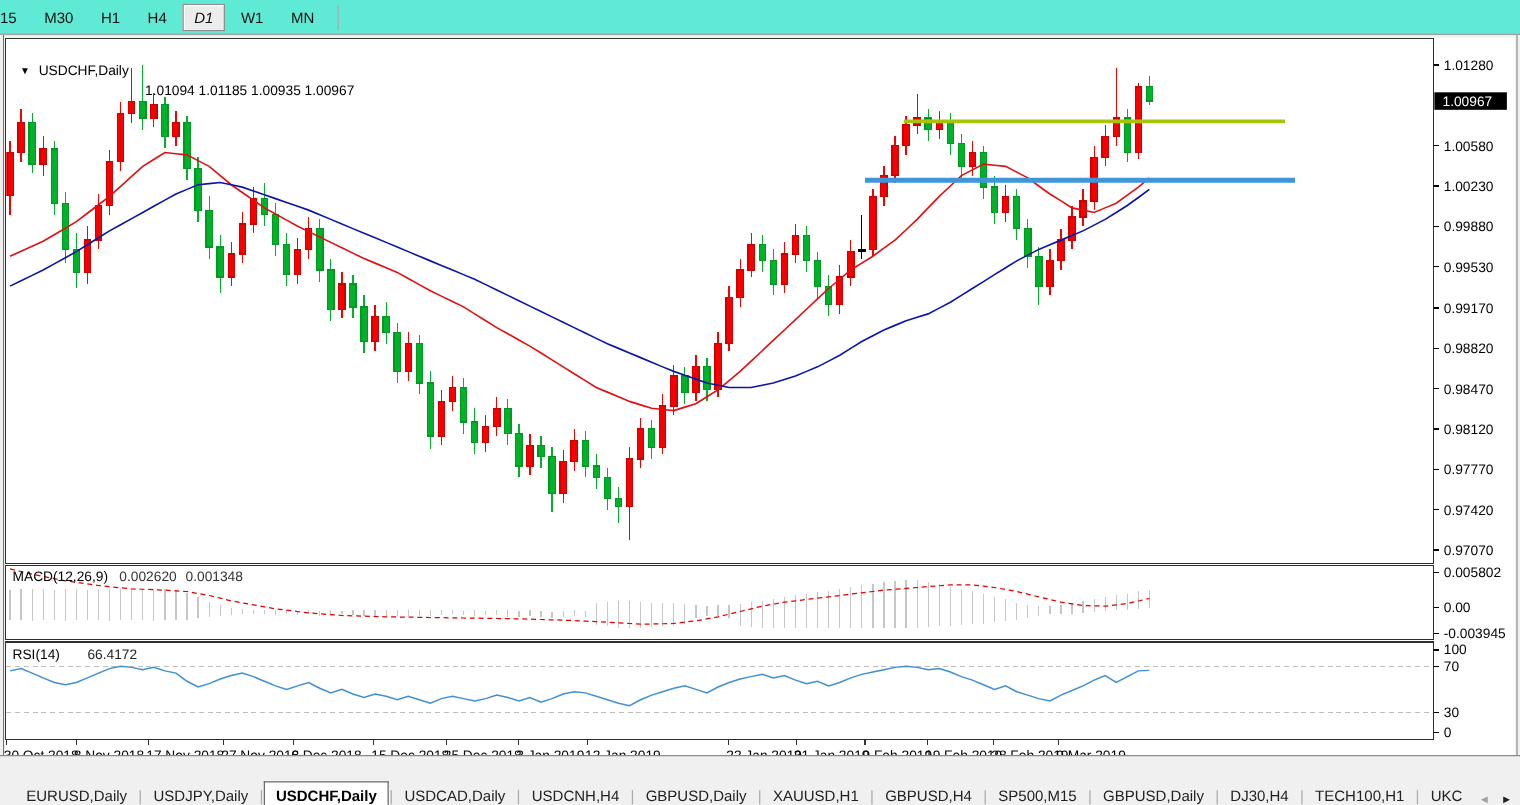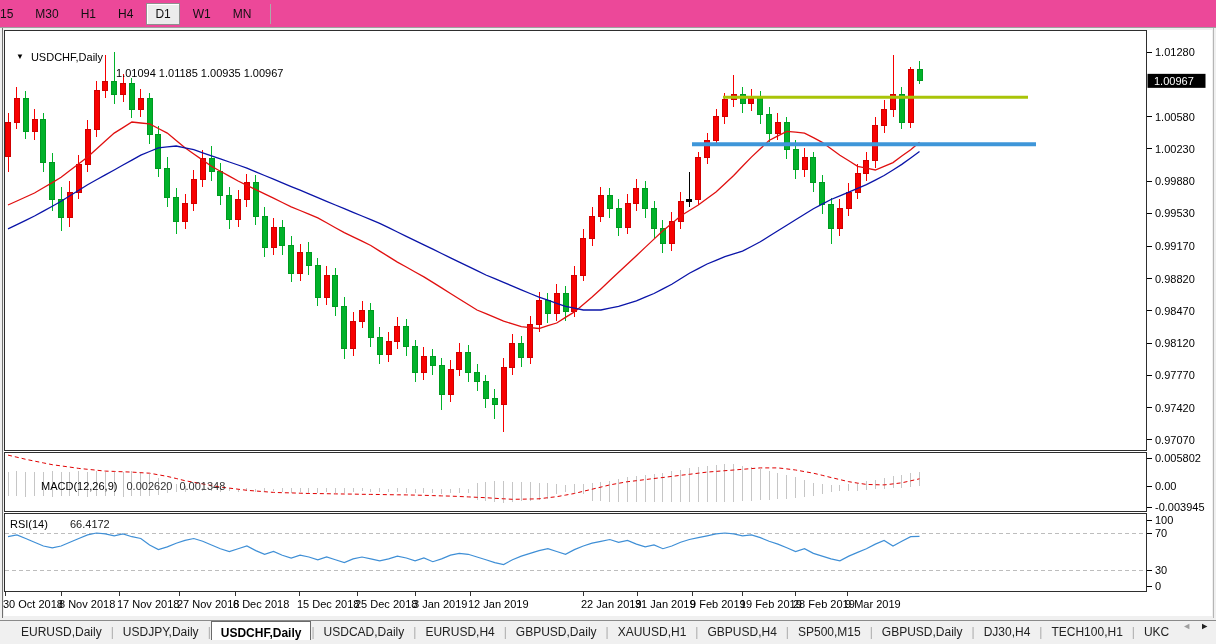--- a/index.html
+++ b/index.html
@@ -6,51 +6,52 @@
   html,body { width:1216px; height:644px; }
   body {
     position: relative; overflow: hidden;
     background: #f0f0f0;
     font-family: "Liberation Sans", sans-serif;
     -webkit-font-smoothing: none;
   }
   
   #toolbar {
     position: absolute; top:0; left:0; width:1216px; height:28px;
-    background:#ec4899; border-bottom:1px solid #a0a0a0;
+    background:#5eead4; border-bottom:1px solid #a0a0a0;
     display:flex; align-items:center; z-index:30;
   }
   .tf-btn {
     font-size:12px; color:#111; padding:4px 8px; margin:0 2px;
     border:1px solid transparent; background:transparent; cursor:default;
     line-height:1;
   }
   .tf-btn.cut { margin-left:-9px; }
   .tf-btn.active {
     background:#ececec; border:1px solid #8f8f8f;
     box-shadow: inset 1px 1px 0 #ffffff;
+    font-style: italic;
   }
   .tf-sep { width:1px; height:20px; background:#aaa; margin:0 8px; }
   
   .ovl { position:absolute; z-index:20; font-size:11px; color:#000; white-space:nowrap; }
   #chart-title { left:16px; top:35px; display:flex; align-items:center; gap:7px; }
   #chart-title .tri { font-size:8px; line-height:1; }
   #chart-title .ohlc { margin-left:6px;margin-top:32px; }
-  #macd-title { left:10px; top:480px;padding-left:31px; }
+  #macd-title { left:10px; top:456px; }
   #macd-title .v1 { margin-left:6px; color:#333; }
   #macd-title .v2 { margin-left:4px; color:#333; }
   #rsi-title  { left:10px; top:518px; }
   #rsi-title .v1 { margin-left:19px; color:#222; }
   
   #svg { position:absolute; top:0; left:0; z-index:5; }
   
   #tabbar {
-    position: absolute; bottom:0; left:0; width:1216px; height:24px;
+    position: absolute; bottom:0; left:0; width:1216px; height:40px;
     background:#f0f0f0; border-top:1px solid #8a8a8a;
-    display:flex; align-items:flex-start; z-index:30;
+    display:flex; align-items:flex-end; z-index:30;
     padding-left:12px; overflow:hidden;
   }
   .tab {
     font-size:12px; color:#222; padding:4px 9px 0 9px; cursor:default;
     white-space:nowrap;
   }
   .tab.active {
     background:#ffffff; font-weight:700; color:#000;
     border:1px solid #6a6a6a; border-bottom:none; margin-top:0px;
   }
@@ -512,21 +513,21 @@
 
 <div id="tabbar">
     <div class="tab">EURUSD,Daily</div>
     <span class="tab-sep">|</span>
     <div class="tab">USDJPY,Daily</div>
     <span class="tab-sep">|</span>
     <div class="tab active">USDCHF,Daily</div>
     <span class="tab-sep">|</span>
     <div class="tab">USDCAD,Daily</div>
     <span class="tab-sep">|</span>
-    <div class="tab">EURUSD,H4</div>
+    <div class="tab">USDCNH,H4</div>
     <span class="tab-sep">|</span>
     <div class="tab">GBPUSD,Daily</div>
     <span class="tab-sep">|</span>
     <div class="tab">XAUUSD,H1</div>
     <span class="tab-sep">|</span>
     <div class="tab">GBPUSD,H4</div>
     <span class="tab-sep">|</span>
     <div class="tab">SP500,M15</div>
     <span class="tab-sep">|</span>
     <div class="tab">GBPUSD,Daily</div>

